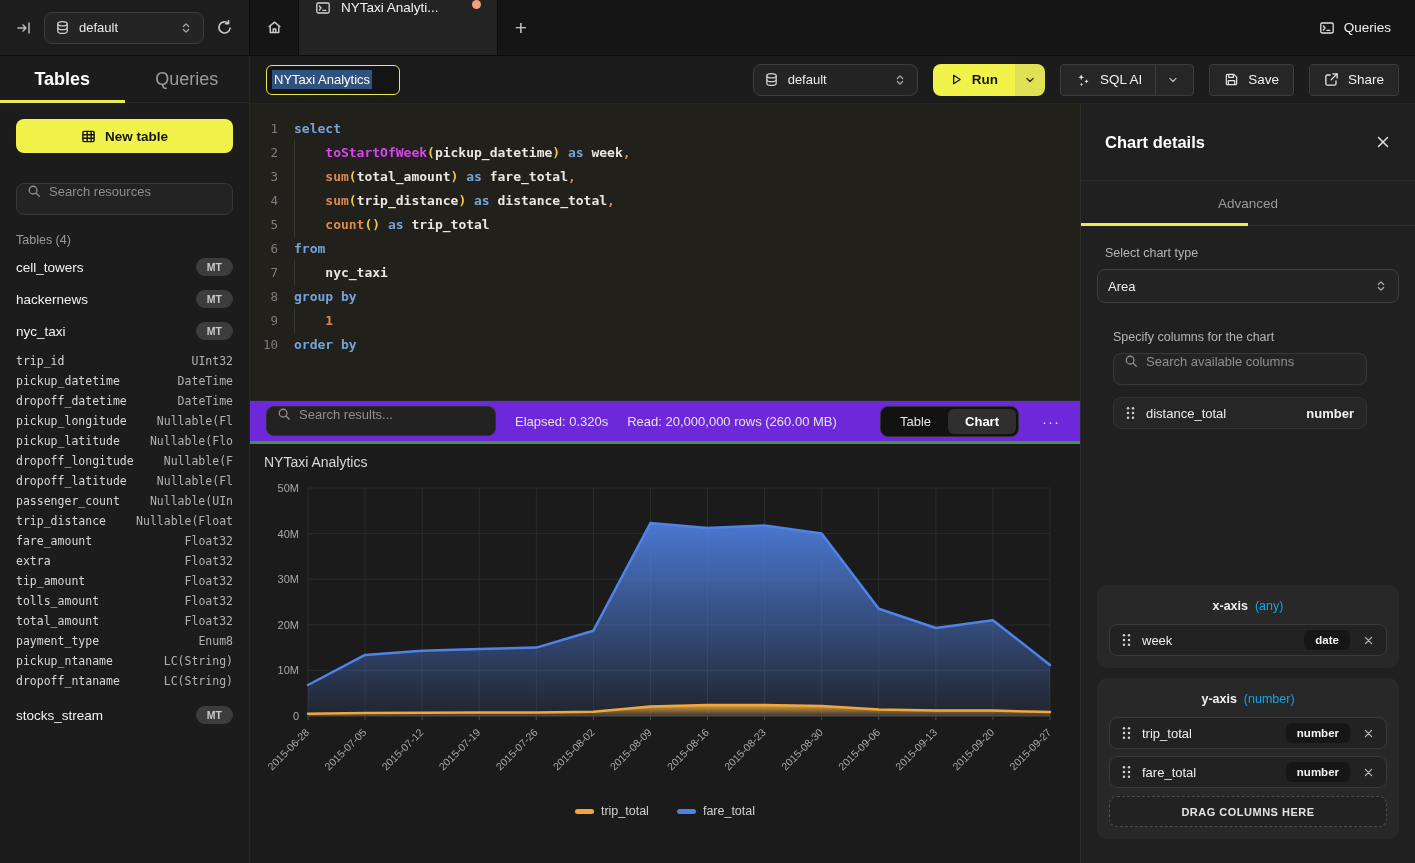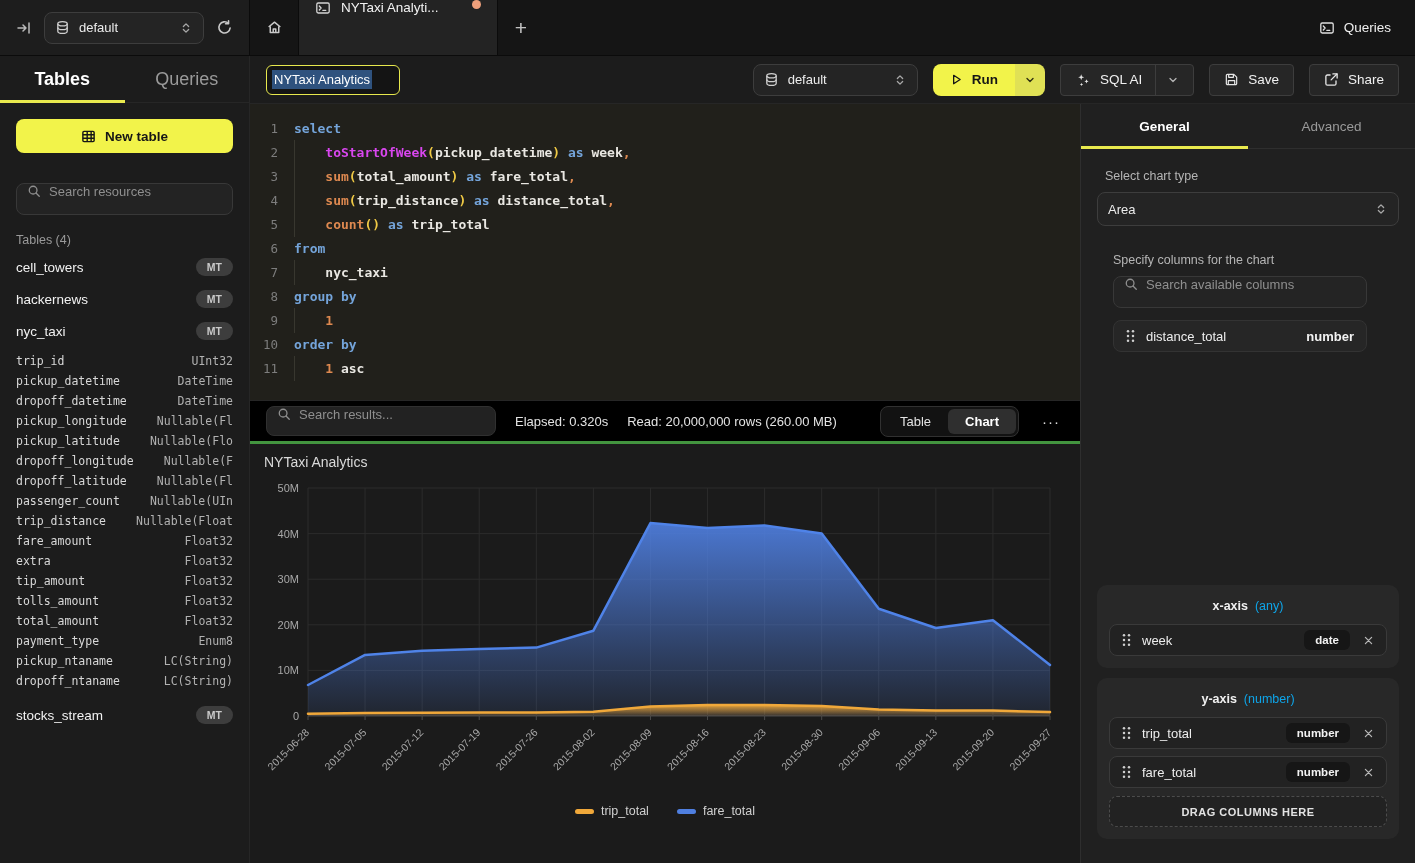--- a/index.html
+++ b/index.html
@@ -87,21 +87,21 @@
   .code { font-size:13px; white-space:pre; position:relative; font-weight:600;text-align:right; }
   .code.guided::before { content:''; position:absolute; left:0; top:-5px; bottom:-5px; width:1px; background:#38372f; }
   .tk-kw { color:#74a4da; }
   .tk-fn { color:#d946ef; }
   .tk-fn2 { color:#de8950; }
   .tk-pr { color:#f0ca45; }
   .tk-op { color:#de8950; }
   .tk-id { color:#e9e7e2; }
 
   
-  .results-bar { height:41px; flex-shrink:0; background:#000000; border-top:1px solid #262626;
+  .results-bar { height:41px; flex-shrink:0; background:#6d28d9; border-top:1px solid #262626;
                  display:flex; align-items:center; padding:0 16px; gap:19px; }
   .results-search { width:230px; height:30px; margin:0; background:#222; border:1px solid #303030; }
   .meta { color:#e3e3e3; font-size:13px; white-space:nowrap; }
   .view-toggle { margin-left:auto; display:flex; background:#121212; border:1px solid #313131;
                  border-radius:8px; padding:2px; }
   .seg { padding:5px 17px; border-radius:6px; color:#e3e3e3; font-size:13px; cursor:pointer; white-space:nowrap; }
   .seg.active { background:#2f2f2f; color:#fff; font-weight:700; }
   .more-btn { color:#dcdcdc; font-size:15px; letter-spacing:1px; cursor:pointer; padding:0 4px; }
 
   .green-line { height:3px; flex-shrink:0; background:#43953f; }
@@ -425,24 +425,20 @@
                 <span class="ln">8</span>
                 <div class="code"><span class="tk-kw">group by</span></div>
               </div>
               <div class="ed-line">
                 <span class="ln">9</span>
                 <div class="code guided"><span class="tk-op">    1</span></div>
               </div>
               <div class="ed-line">
                 <span class="ln">10</span>
                 <div class="code"><span class="tk-kw">order by</span></div>
-              </div>
-              <div class="ed-line">
-                <span class="ln">11</span>
-                <div class="code guided"><span class="tk-op">    1</span><span class="tk-id"> asc</span></div>
               </div>
             </div>
 
           <div class="results-bar">
             <div class="search-box results-search">
               <svg class="ic" width="14" height="14" viewBox="0 0 16 16" fill="none" stroke="#8f8f8f" stroke-width="1.5" stroke-linecap="round">
                   <circle cx="7" cy="7" r="4.4"></circle>
                   <path d="M10.3 10.3 14 14"></path>
                 </svg>
               <input placeholder="Search results..." style="">
@@ -539,22 +535,29 @@
                 </div>
                 <div class="legend-item">
                   <span class="legend-swatch" style="background: rgb(79, 127, 224);"></span>
                     <span>fare_total</span>
                 </div>
               </div>
           </div>
         </section>
 
         <aside class="chart-details">
+          <div class="cd-header">
+            <span class="cd-title">Chart details</span>
+            <span class="cd-close">
+              <svg class="ic" width="16" height="16" viewBox="0 0 16 16" fill="none" stroke="#e0e0e0" stroke-width="1.5" stroke-linecap="round">
+                  <path d="M3.5 3.5l9 9M12.5 3.5l-9 9"></path>
+                </svg>
+            </span>
+          </div>
           <div class="cd-tabs">
-            <div class="cd-tab active">General</div>
             <div class="cd-tab">Advanced</div>
             <div class="underline"></div>
           </div>
           <div class="cd-body">
             <div class="cd-label">Select chart type</div>
             <div class="select-box cd-select">
               <span>Area</span>
               <svg class="ic" style="margin-left:auto" width="14" height="14" viewBox="0 0 16 16" fill="none" stroke="#a8a8a8" stroke-width="1.5" stroke-linecap="round" stroke-linejoin="round">
                   <path d="M5 6.3 8 3.3l3 3M5 9.7l3 3 3-3"></path>
                 </svg>

